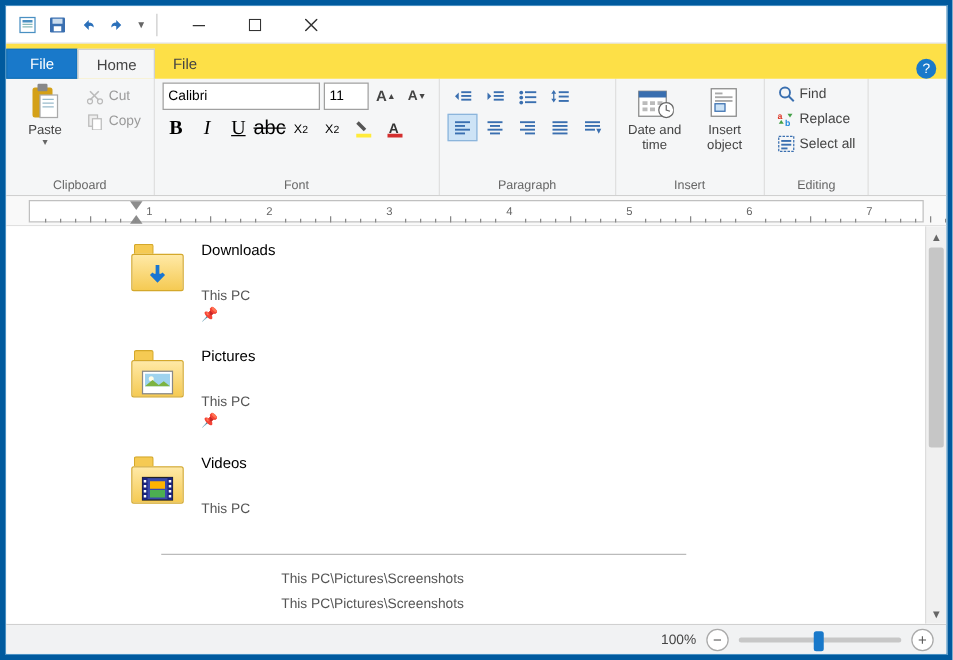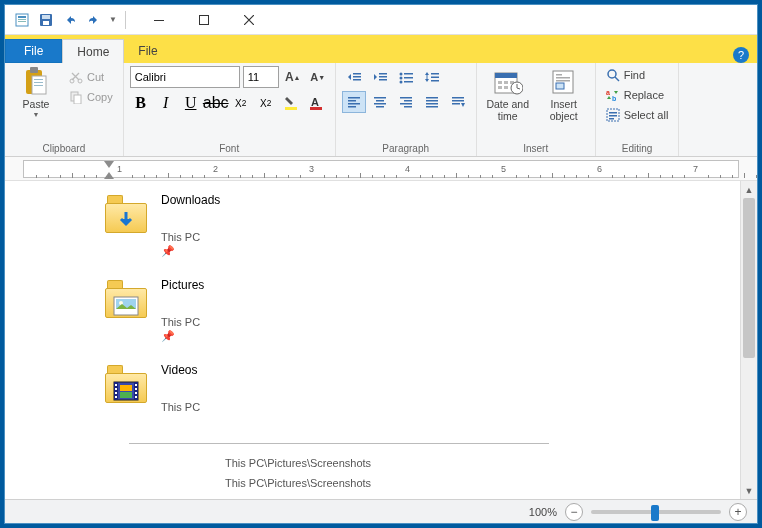--- a/index.html
+++ b/index.html
@@ -28,21 +28,21 @@
 .clip-left { display: flex; flex-direction: column; align-items: center; width: 40px; }
 .clip-right { display: flex; flex-direction: column; gap: 2px; padding-top: 2px; }
 .small-btn { display: flex; align-items: center; gap: 4px; padding: 2px 4px; font-size: 11px; color: #444; cursor: pointer; }
 .small-btn.disabled { color: #9a9a9a; }
 .big-icon { width: 32px; height: 32px; display: flex; align-items: center; justify-content: center; }
 .big-label { font-size: 11px; color: #444; padding-top: 1px; }
 
 .font-group .group-body { flex-direction: column; gap: 4px; }
 .font-row { display: flex; align-items: center; gap: 3px; }
 .font-select { height: 22px; border: 1px solid #a0a0a0; background: #fff; font-size: 11px; padding: 0 4px; }
-.font-name { width: 110px; }
+.font-name { width: 126px; }
 .font-size { width: 36px; }
 .icon-btn { width: 22px; height: 22px; display: flex; align-items: center; justify-content: center; cursor: pointer; border: 1px solid transparent; }
 
 .para-group .group-body { flex-direction: column; gap: 3px; }
 .para-row { display: flex; gap: 2px; }
 .align-btn { width: 24px; height: 22px; display: flex; align-items: center; justify-content: center; cursor: pointer; border: 1px solid transparent; }
 .align-btn.active { border-color: #8cb5db; background: #cde3f6; }
 
 .insert-group .group-body { gap: 6px; }
 .vert-btn { display: flex; flex-direction: column; align-items: center; width: 50px; cursor: pointer; }

